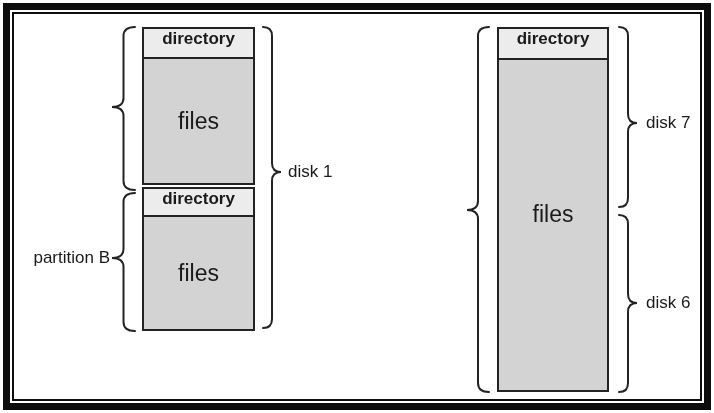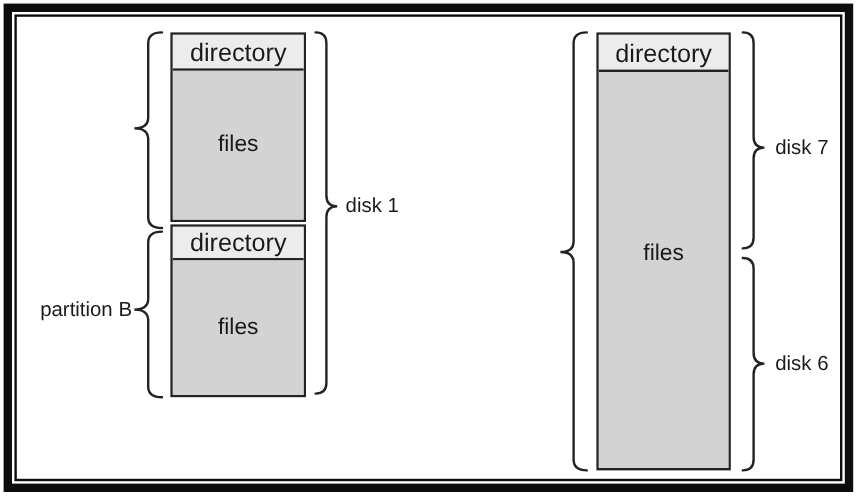--- a/index.html
+++ b/index.html
@@ -38,32 +38,33 @@
   }
   .pbox-a { left: 142px; top: 27px;  width: 113px; height: 158px; }
   .pbox-b { left: 142px; top: 187px; width: 113px; height: 144px; }
   .pbox-c { left: 497px; top: 27px;  width: 112px; height: 365px; }
 
   .dir-header {
     flex: 0 0 auto;
     height: 28px;
     background: var(--dir-fill, #ececec);
     border-bottom: 2px solid var(--box-border, #222);
-    display: flex; align-items: flex-end; justify-content: center;
-    font-size: 21px;
+    display: flex; align-items: flex-start; justify-content: center;
+    font-size: 17px;
+    font-weight: bold;
   }
   .pbox-b .dir-header { height: 26px; }
   .pbox-c .dir-header { height: 29px; }
 
   .files-body {
     flex: 1 1 auto;
     background: var(--files-fill, #d3d3d3);
     position: relative;
     display: flex; align-items: center; justify-content: center;
-    font-size: 19px;
+    font-size: 23px;
   }
   
   .pbox-c .files-body { align-items: flex-start; }
   .pbox-c .files-label {
     position: absolute; left: 0; right: 0; top: 141px;
     text-align: center;
   }
 
   .side-label {
     position: absolute;

